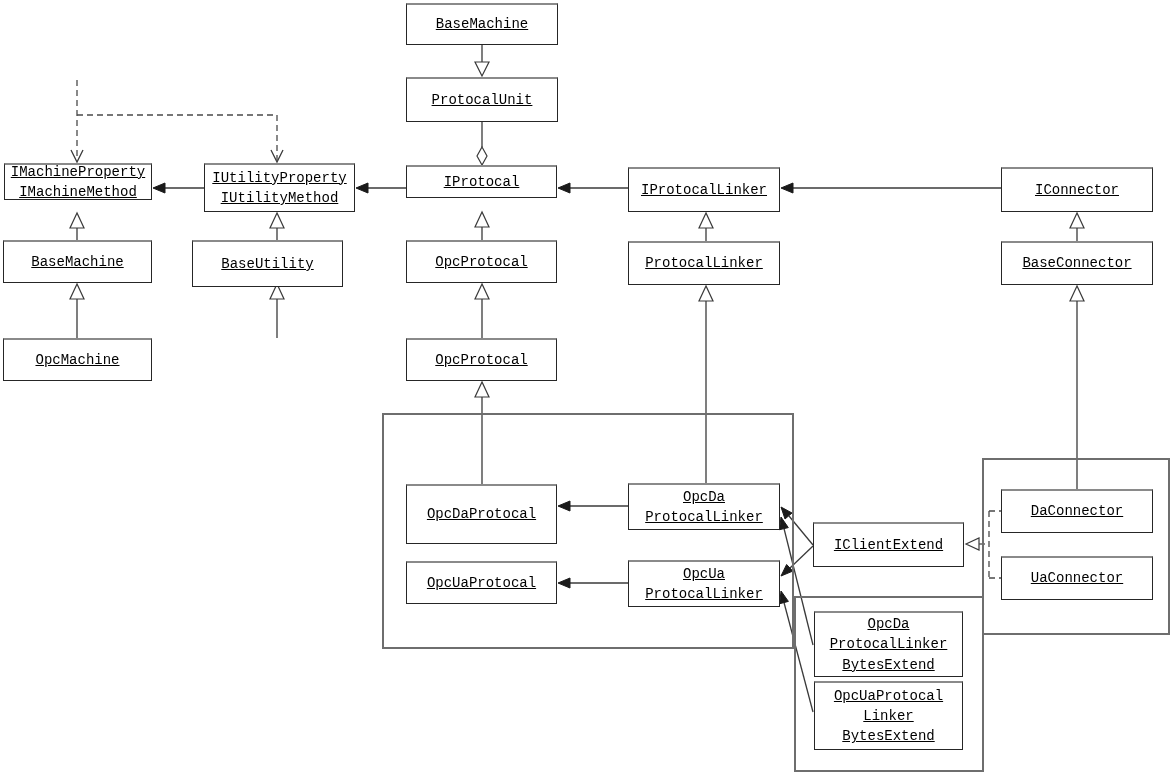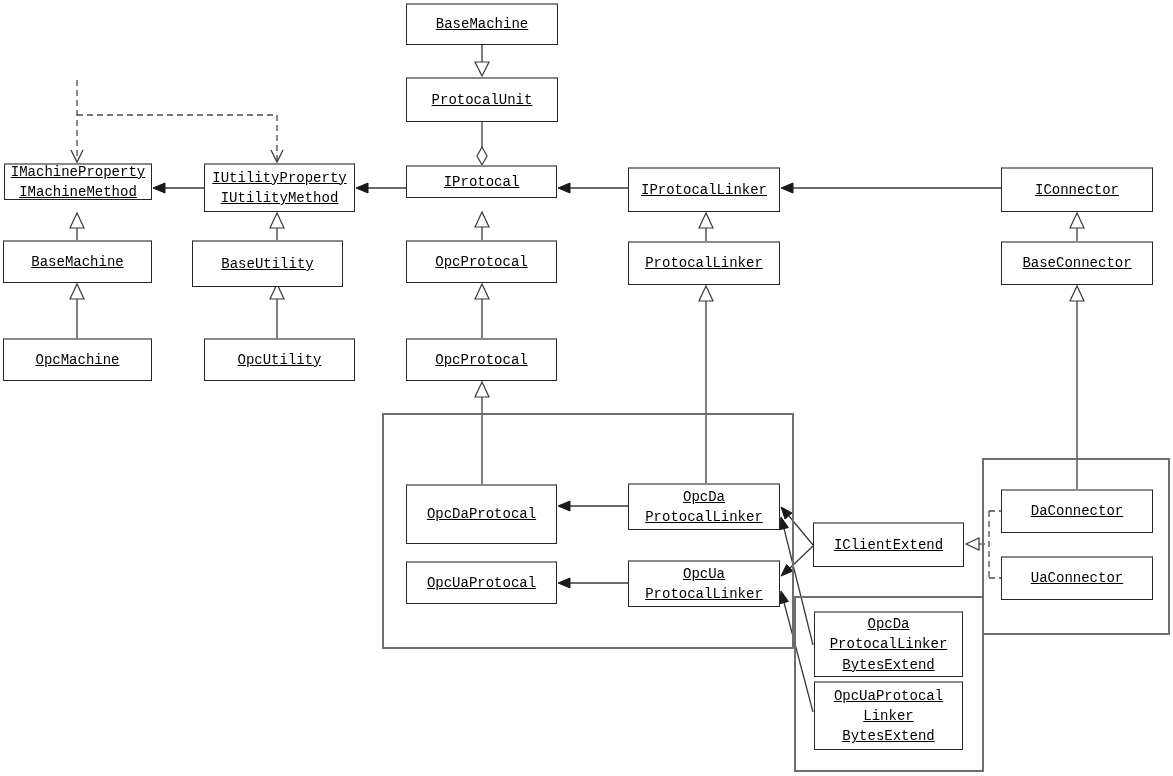--- a/index.html
+++ b/index.html
@@ -188,21 +188,20 @@
   <div class="node" style="left:192px;top:240px;width:151px;height:47px">BaseUtility</div>
 
   <div class="node" style="left:406px;top:240px;width:151px;height:43px">OpcProtocal</div>
 
   <div class="node" style="left:628px;top:241px;width:152px;height:44px">ProtocalLinker</div>
 
   <div class="node" style="left:1001px;top:241px;width:152px;height:44px">BaseConnector</div>
 
   <div class="node" style="left:3px;top:338px;width:149px;height:43px">OpcMachine</div>
 
-  <div class="node" style="left:204px;top:338px;width:151px;height:43px">OpcUtility</div>
 
   <div class="node" style="left:406px;top:338px;width:151px;height:43px">OpcProtocal</div>
 
   <div class="node" style="left:406px;top:484px;width:151px;height:60px">OpcDaProtocal</div>
 
   <div class="node" style="left:406px;top:561px;width:151px;height:43px">OpcUaProtocal</div>
 
   <div class="node" style="left:628px;top:483px;width:152px;height:47px">OpcDa
 ProtocalLinker</div>
 

